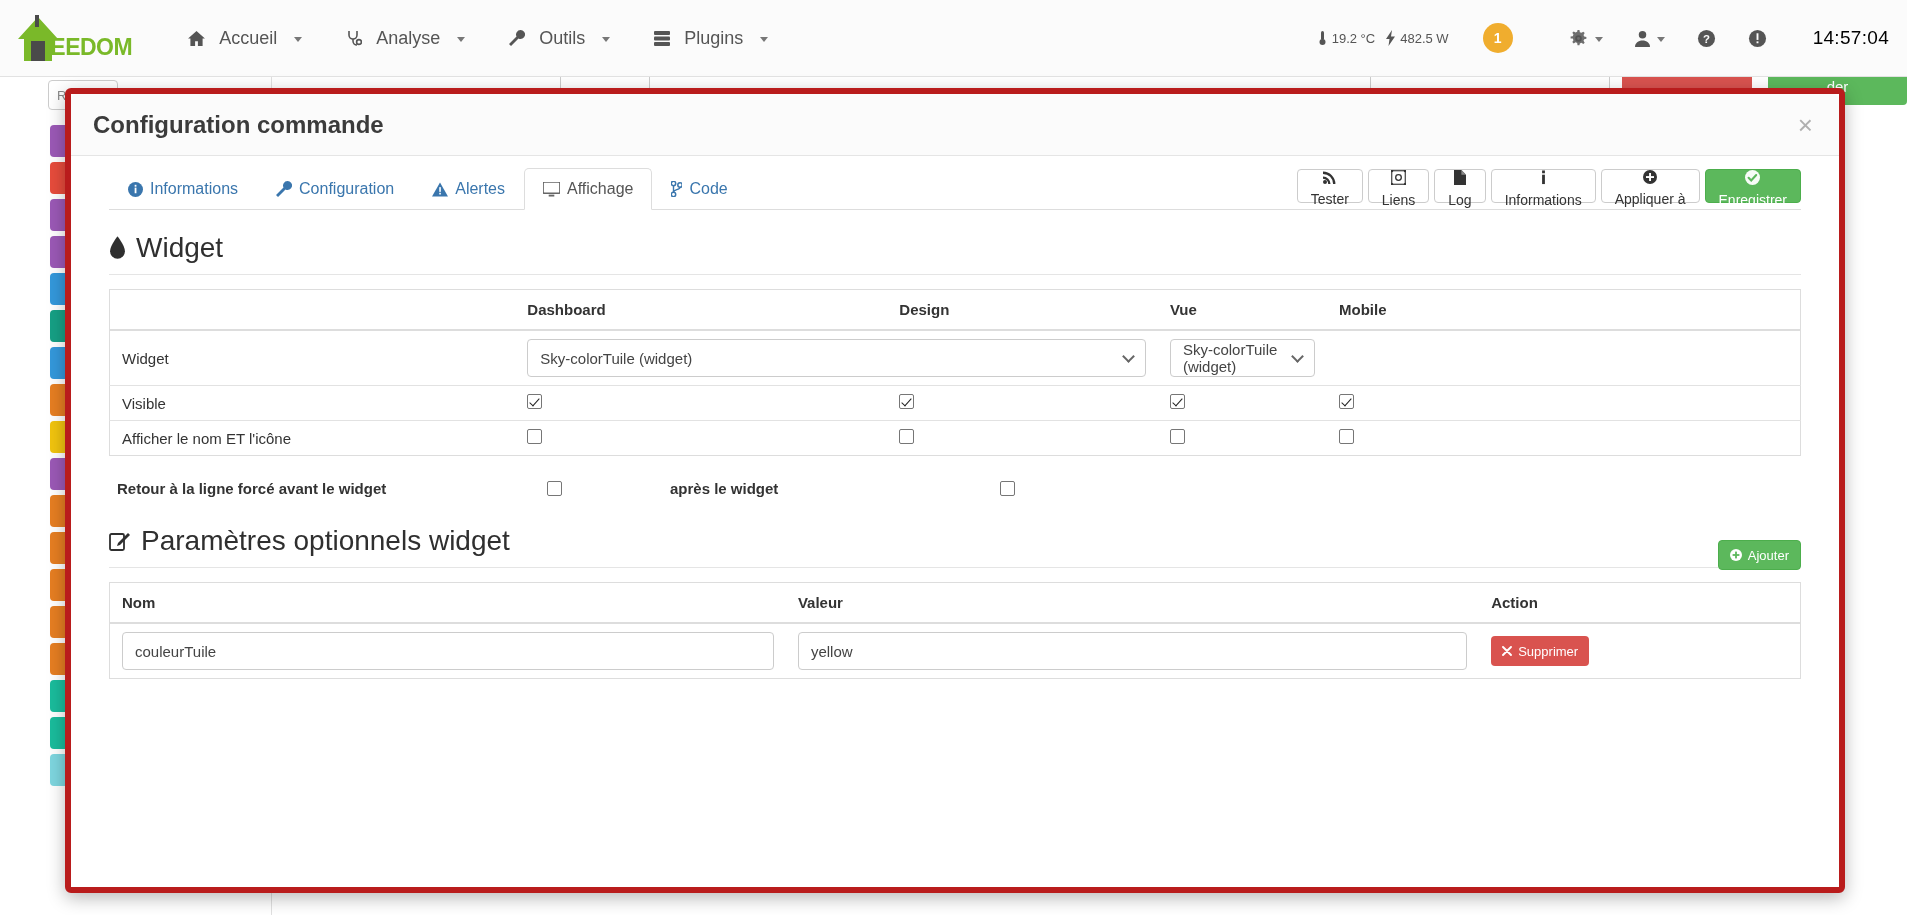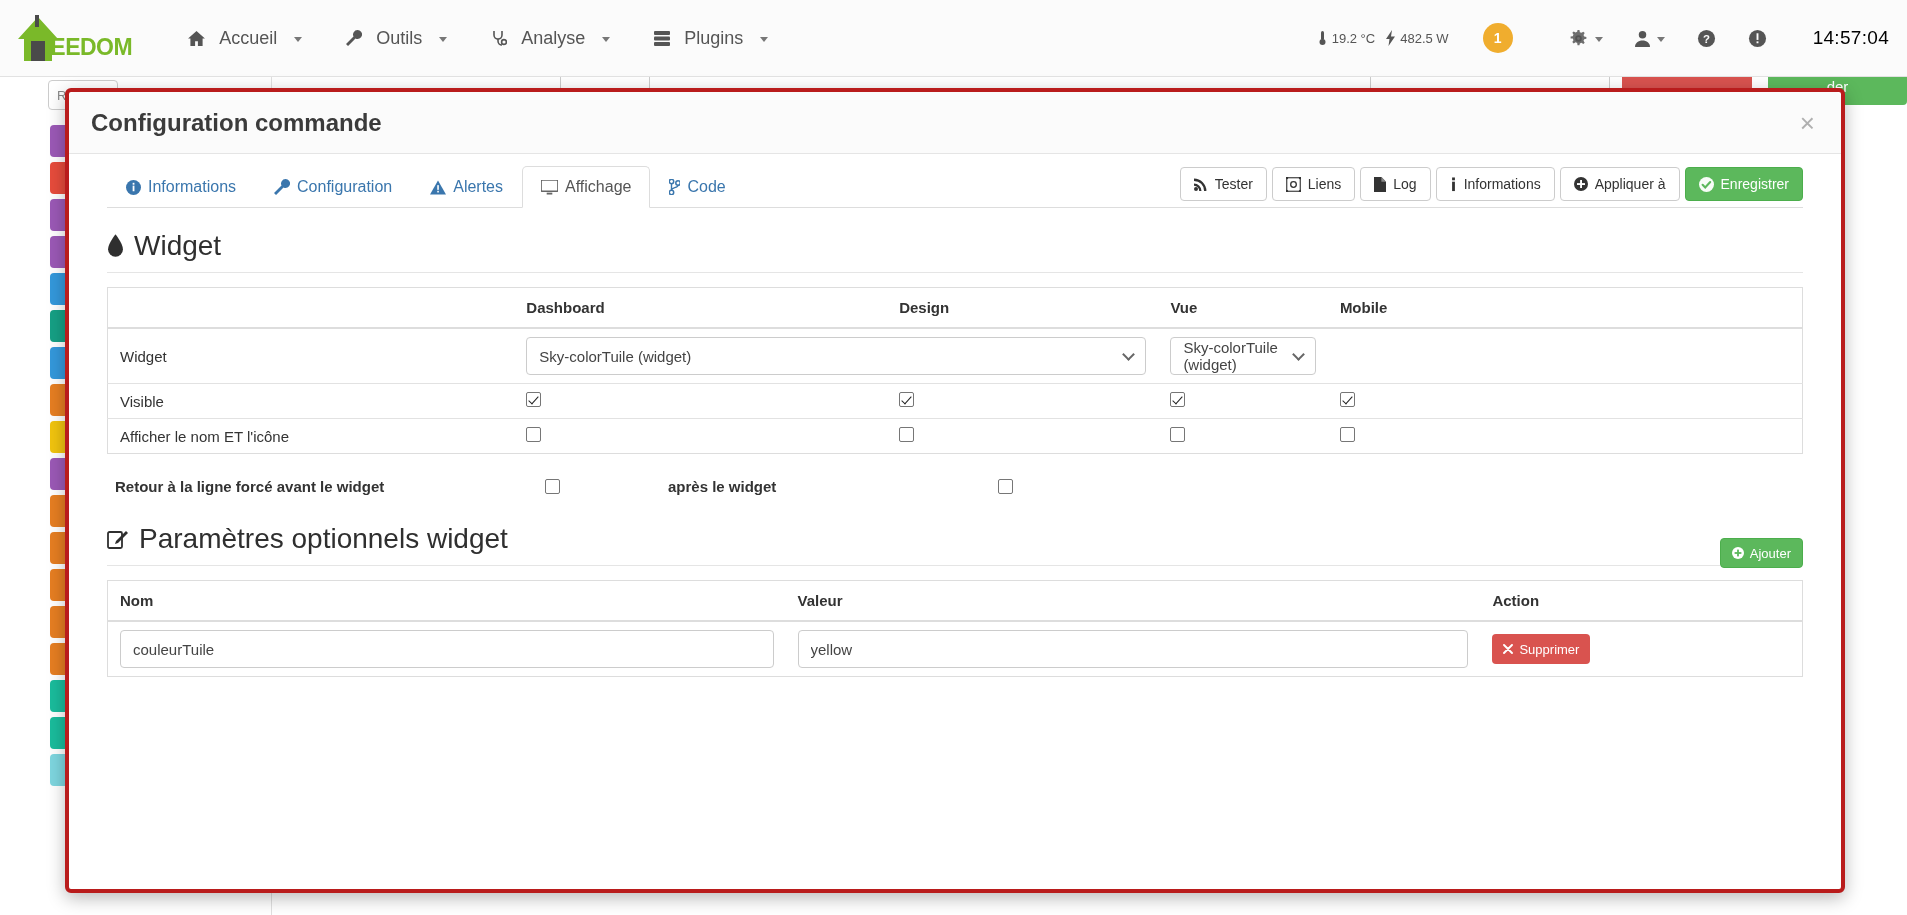--- a/index.html
+++ b/index.html
@@ -107,21 +107,21 @@
     display: flex; align-items: center; justify-content: center;
     font-size: 10px; color: #666;
   }
 
   
   .modal {
     position: absolute;
     left: 65px; top: 88px;
     width: 1780px; height: 805px;
     background: #fff;
-    border: 4px solid #b91c1c;
+    border: 6px solid #b91c1c;
     border-radius: 6px;
     box-shadow: 0 5px 18px rgba(0,0,0,0.28);
     z-index: 20;
     display: flex; flex-direction: column;
   }
   .modal-header {
     height: 62px; flex: 0 0 62px;
     border-bottom: 1px solid #e5e5e5;
     background: #fbfbfb;
     display: flex; align-items: center;
@@ -162,21 +162,21 @@
 
   .hdr-actions {
     margin-left: auto; display: flex; align-items: center; gap: 5px;
     padding-bottom: 6px;
   }
   .btn {
     display: inline-flex; align-items: center; gap: 7px;
     height: 34px; padding: 0 13px;
     font-size: 14px; color: #333;
     background: #fff; border: 1px solid #ccc; border-radius: 4px;
-    cursor: pointer; white-space: nowrap;
+    cursor: pointer; white-space: nowrap; flex-direction: column;
   }
   .btn-success {
     background: #5cb85c; border-color: #4cae4c; color: #fff;
   }
   .btn-danger-sm {
     background: #d9534f; border-color: #d43f3a; color: #fff;
     height: 30px; padding: 0 11px; font-size: 13px;
     display: inline-flex; align-items: center; gap: 6px;
     border-radius: 4px; cursor: pointer;
   }
@@ -314,35 +314,35 @@
           <svg width="17" height="15" viewBox="0 0 18 16">
             <path d="M9 0 0 8h2.5v8h5v-5h3v5h5V8H18z" fill="#555"></path>
           </svg>
         </span>
         <span>Accueil</span>
         <span class="caret"></span>
       </div>
       <div class="nav-item">
         <span>
           <svg width="16" height="16" viewBox="0 0 16 16">
-            <path d="M11.5 0a4.5 4.5 0 00-4 6.5L0 14l2 2 7.5-7.5A4.5 4.5 0 1011.5 0z" fill="#555"></path>
+            <path d="M3 1v4a4 4 0 008 0V1" fill="none" stroke="#555" stroke-width="1.6"></path>
+            <circle cx="13" cy="12" r="2.4" fill="none" stroke="#555" stroke-width="1.6"></circle>
+            <path d="M7 9v2a4 4 0 004 4h0" fill="none" stroke="#555" stroke-width="1.6"></path>
           </svg>
         </span>
-        <span>Outils</span>
+        <span>Analyse</span>
         <span class="caret"></span>
       </div>
       <div class="nav-item">
         <span>
           <svg width="16" height="16" viewBox="0 0 16 16">
-            <path d="M3 1v4a4 4 0 008 0V1" fill="none" stroke="#555" stroke-width="1.6"></path>
-            <circle cx="13" cy="12" r="2.4" fill="none" stroke="#555" stroke-width="1.6"></circle>
-            <path d="M7 9v2a4 4 0 004 4h0" fill="none" stroke="#555" stroke-width="1.6"></path>
+            <path d="M11.5 0a4.5 4.5 0 00-4 6.5L0 14l2 2 7.5-7.5A4.5 4.5 0 1011.5 0z" fill="#555"></path>
           </svg>
         </span>
-        <span>Analyse</span>
+        <span>Outils</span>
         <span class="caret"></span>
       </div>
       <div class="nav-item">
         <span>
           <svg width="16" height="15" viewBox="0 0 16 15">
             <rect x="0" y="0" width="16" height="4" rx="1" fill="#555"></rect>
             <rect x="0" y="5.5" width="16" height="4" rx="1" fill="#555"></rect>
             <rect x="0" y="11" width="16" height="4" rx="1" fill="#555"></rect>
           </svg>
         </span>

